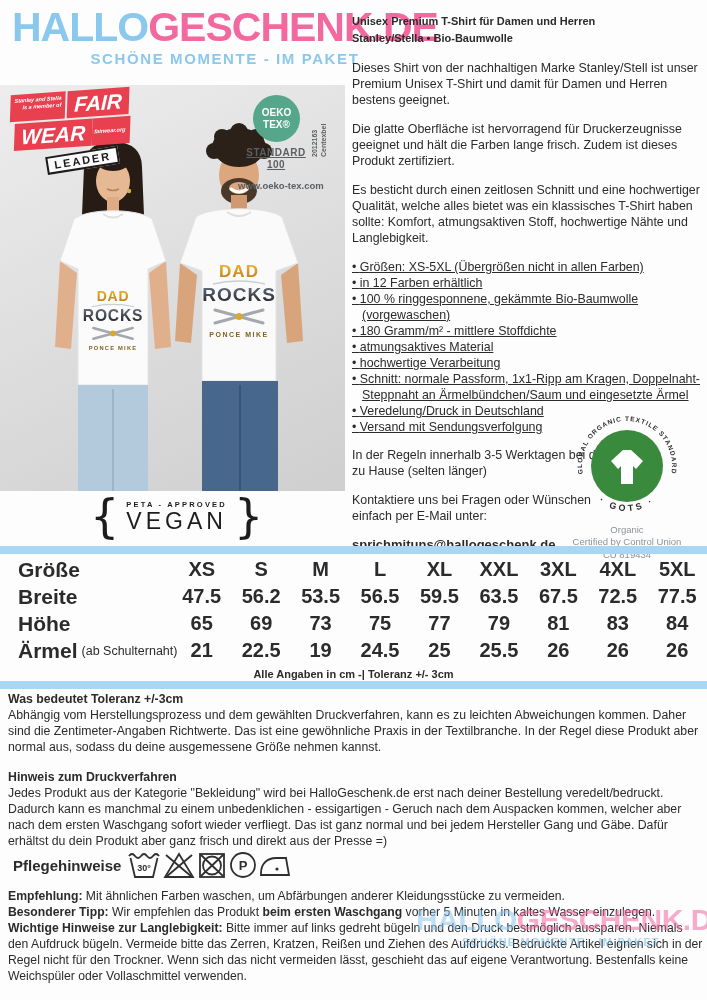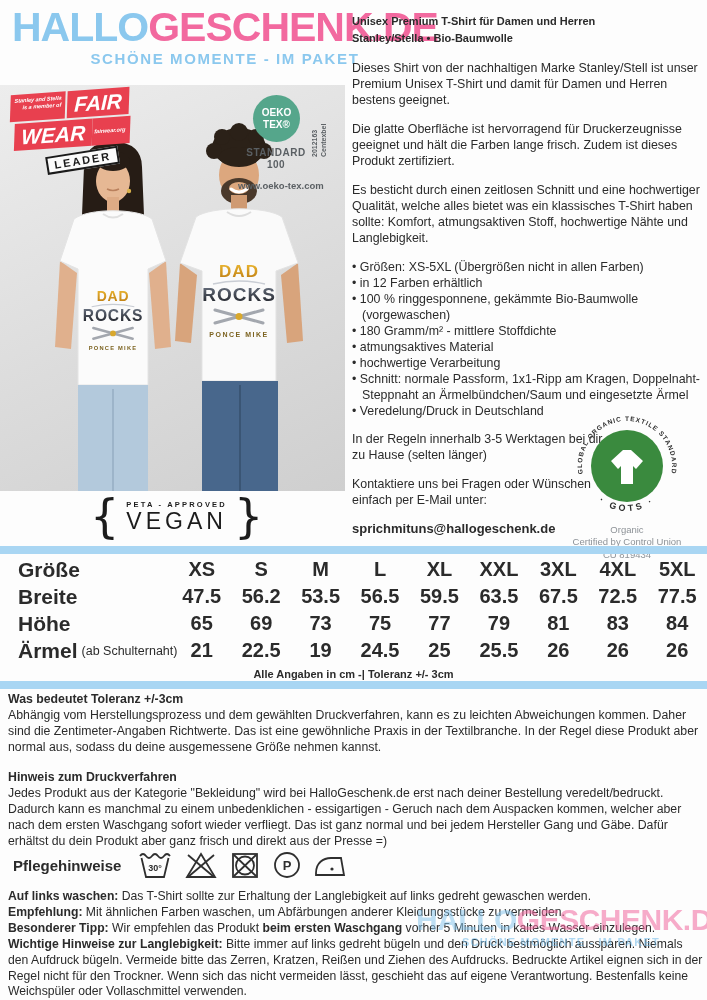--- a/index.html
+++ b/index.html
@@ -10,21 +10,21 @@
   .header{position:absolute;left:12px;top:6px;}
   .logo{font-size:41px;font-weight:800;letter-spacing:-1px;line-height:1.05;white-space:nowrap;}
   .logo .blue{color:#8bc8ee;}
   .logo .pink{color:#f2699f;}
   .tagline{margin-top:1px;text-align:center;font-size:15px;font-weight:700;color:#8bc8ee;letter-spacing:1.6px;}
 
   
   .right-col{position:absolute;left:352px;top:13px;width:350px;font-size:12.4px;line-height:16px;}
   .right-col .title{font-weight:700;font-size:11px;line-height:17px;margin:0 0 13px;}
   .para{margin:0 0 13px;}
-  .bullets{margin:4px 0 12px;padding:0;list-style:none;}
+  .bullets{margin:4px 0 12px;padding:0;list-style:none;text-decoration:underline;}
   .bullets li{padding-left:10px;text-indent:-10px;}
   .bullets li::before{content:"• ";}
   .narrow{width:262px;}
   .email{font-weight:700;font-size:13px;margin:0;}
 
   
   .photo{position:absolute;left:0;top:85px;width:345px;height:406px;
          background:linear-gradient(155deg,#ededed 0%,#dcdcdc 55%,#cfcfcf 100%);}
   .scene{position:absolute;left:0;top:0;}
 
@@ -41,21 +41,21 @@
           background:#fbfbfb;color:#1a1a1a;font-size:11px;font-weight:800;letter-spacing:2px;padding:1px 6px;}
 
   
   .oeko{position:absolute;left:238px;top:10px;width:104px;color:#5a5f63;}
   .oeko-circle{width:47px;height:47px;border-radius:50%;background:#55a68b;color:#fff;font-weight:700;
                font-size:10px;line-height:1.15;display:flex;align-items:center;justify-content:center;
                text-align:center;white-space:pre-line;margin-left:15px;}
   .oeko-cert{position:absolute;left:72px;top:62px;font-size:7px;font-weight:700;white-space:pre-line;
              transform:rotate(-90deg);transform-origin:0 0;width:56px;line-height:1.3;text-align:left;}
   .oeko-standard{margin-top:5px;font-size:10px;font-weight:700;letter-spacing:0.5px;text-align:center;
-                 width:76px;white-space:pre-line;line-height:1.2;}
+                 width:76px;white-space:pre-line;line-height:1.2;text-decoration:underline;}
   .oeko-url{margin-top:9px;font-size:9.5px;font-weight:700;white-space:nowrap;}
 
   
   .vegan{position:absolute;left:90px;top:496px;display:flex;align-items:center;color:#1c1c1c;}
   .vegan .brace{font-size:46px;font-weight:400;line-height:0.9;font-family:"DejaVu Sans",sans-serif;}
   .vegan-center{text-align:center;margin:0 7px;}
   .vegan-peta{font-size:7.5px;font-weight:700;letter-spacing:2.2px;}
   .vegan-word{font-size:23px;letter-spacing:4px;font-weight:400;line-height:1.1;}
 
   
@@ -72,21 +72,21 @@
               display:flex;align-items:center;gap:4px;white-space:nowrap;}
   .size-sub{font-size:12.5px;font-weight:400;}
   .size-cell{flex:1;text-align:center;font-size:20px;font-weight:700;}
   .size-foot{text-align:center;font-weight:700;font-size:11px;margin-top:4px;}
 
   
   .section{position:absolute;left:8px;width:692px;font-size:12.3px;line-height:15.9px;}
   .section .heading{font-weight:700;}
 
   
-  .care{position:absolute;left:13px;top:850px;display:flex;align-items:center;gap:11px;}
+  .care{position:absolute;left:13px;top:850px;display:flex;align-items:center;}
   .care-label{font-weight:700;font-size:15px;margin-right:5px;}
   .care svg{display:block;}
 
   
   .notes{position:absolute;left:8px;top:889px;width:695px;font-size:12.2px;line-height:15.9px;}
   .note b{font-weight:700;}
 
   
   .watermark{position:absolute;right:1px;top:905px;width:290px;text-align:center;opacity:0.55;pointer-events:none;}
   .wm-logo{font-size:30px;font-weight:800;letter-spacing:-0.5px;line-height:1;white-space:nowrap;}
@@ -114,20 +114,21 @@
     <p class="para">Es besticht durch einen zeitlosen Schnitt und eine hochwertiger Qualität, welche alles bietet was ein klassisches T-Shirt haben sollte: Komfort, atmungsaktiven Stoff, hochwertige Nähte und Langlebigkeit.</p>
     <ul class="bullets">
       <li>Größen: XS-5XL (Übergrößen nicht in allen Farben)</li>
       <li>in 12 Farben erhältlich</li>
       <li>100 % ringgesponnene, gekämmte Bio-Baumwolle (vorgewaschen)</li>
       <li>180 Gramm/m² - mittlere Stoffdichte</li>
       <li>atmungsaktives Material</li>
       <li>hochwertige Verarbeitung</li>
       <li>Schnitt: normale Passform, 1x1-Ripp am Kragen, Doppelnaht-Steppnaht an Ärmelbündchen/Saum und eingesetzte Ärmel</li>
       <li>Veredelung/Druck in Deutschland</li>
+      <li>Versand mit Sendungsverfolgung</li>
     </ul>
     <p class="para narrow">In der Regeln innerhalb 3-5 Werktagen bei dir zu Hause (selten länger)</p>
     <p class="para narrow">Kontaktiere uns bei Fragen oder Wünschen einfach per E-Mail unter:</p>
     <p class="email">sprichmituns@hallogeschenk.de</p>
   </div>
 
   <div class="photo">
     <svg class="scene" width="345" height="406" viewBox="0 0 345 406" xmlns="http://www.w3.org/2000/svg">
       <defs>
         <linearGradient id="goldGrad" x1="0" y1="0" x2="0" y2="1">
@@ -349,23 +350,20 @@
       <text x="15" y="20" text-anchor="middle" font-size="13" font-weight="700" fill="#2f2f2f" stroke="none">P</text>
     </svg>
     <svg width="34" height="30" viewBox="0 0 34 30" fill="none" stroke="#2f2f2f" stroke-width="1.8">
       <path d="M3,25 L3,23 C3,13 10,8 18,8 L28,8 L31,25 Z"></path>
       <circle cx="19" cy="19" r="1.6" fill="#2f2f2f" stroke="none"></circle>
     </svg>
   </div>
 
   <div class="notes">
     <div class="note">
-      <b>Auf links waschen:</b><span> Das T-Shirt sollte zur Erhaltung der Langlebigkeit auf links gedreht gewaschen werden.</span><b></b><span></span>
-    </div>
-    <div class="note">
       <b>Empfehlung:</b><span> Mit ähnlichen Farben waschen, um Abfärbungen anderer Kleidungsstücke zu vermeiden.</span><b></b><span></span>
     </div>
     <div class="note">
       <b>Besonderer Tipp:</b><span> Wir empfehlen das Produkt </span><b>beim ersten Waschgang</b><span> vorher 5 Minuten in kaltes Wasser einzulegen.</span>
     </div>
     <div class="note">
       <b>Wichtige Hinweise zur Langlebigkeit:</b><span> Bitte immer auf links gedreht bügeln und den Druck bestmöglich aussparen. Niemals den Aufdruck bügeln. Vermeide bitte das Zerren, Kratzen, Reißen und Ziehen des Aufdrucks. Bedruckte Artikel eignen sich in der Regel nicht für den Trockner. Wenn sich das nicht vermeiden lässt, geschieht das auf eigene Verantwortung. Bestenfalls keine Weichspüler oder Vollaschmittel verwenden.</span><b></b><span></span>
     </div>
   </div>
 

